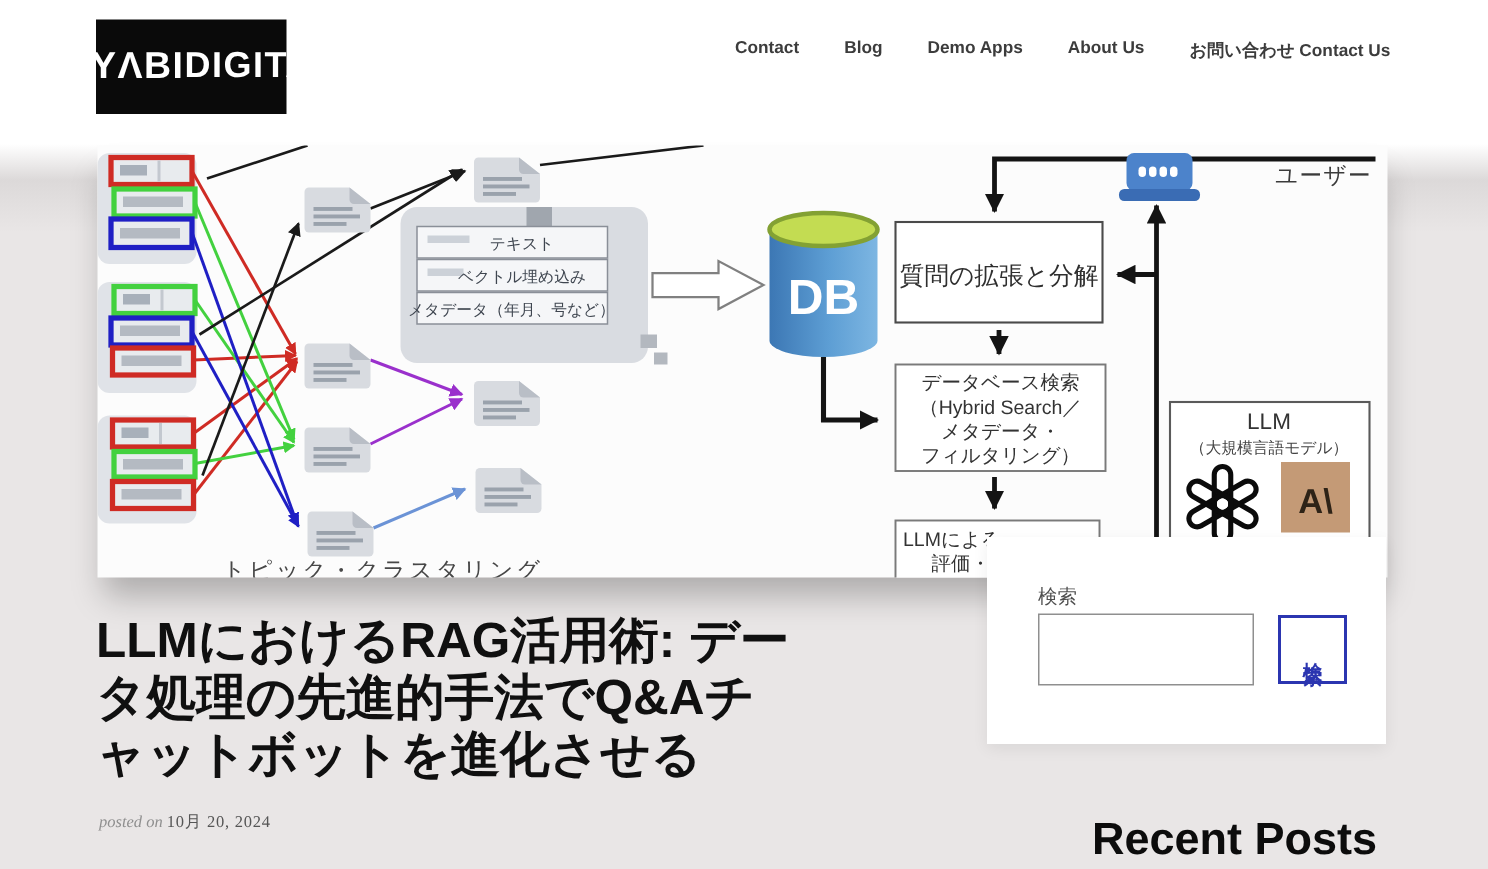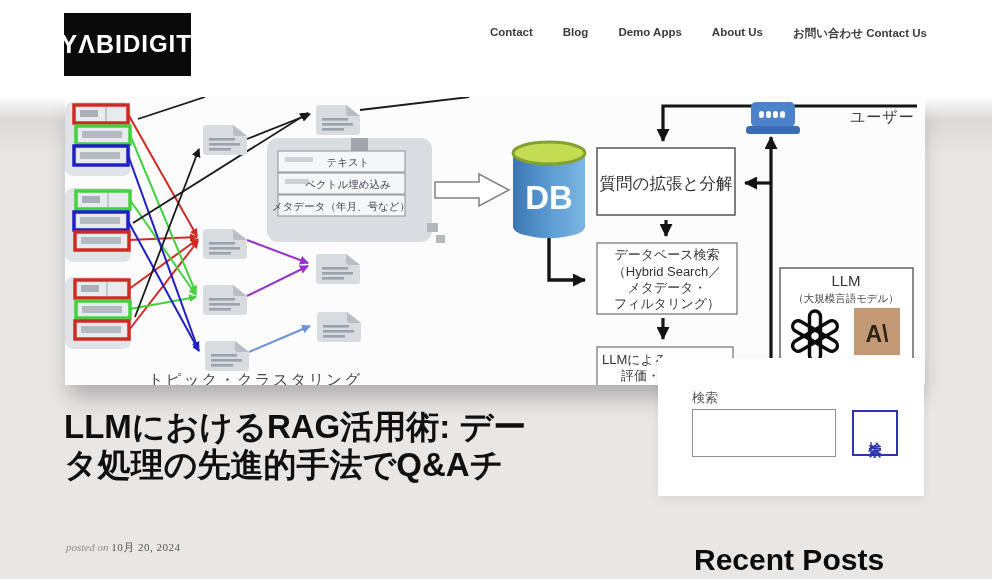--- a/index.html
+++ b/index.html
@@ -26,21 +26,21 @@
   
   .widget{position:absolute;left:658px;top:358px;width:266px;height:138px;background:#ffffff;z-index:3;
     box-shadow:0 3px 10px rgba(0,0,0,.07);text-decoration:underline;}
   .widget .s-label{position:absolute;left:34px;top:31px;font-size:13px;color:#4f4f4f;}
   .widget input{position:absolute;left:34px;top:51px;width:144px;height:48px;border:1px solid #8f8f8f;
     background:#fff;box-sizing:border-box;font-size:15px;padding:4px 8px;outline:none;}
   .search-btn{position:absolute;left:194px;top:52px;width:46px;height:46px;background:#fff;
     border:2px solid #2b35b0;color:#2b35b0;display:flex;align-items:center;justify-content:center;
     cursor:pointer;box-sizing:border-box;}
   .search-btn span{writing-mode:vertical-rl;font-size:13px;font-weight:bold;letter-spacing:2px;line-height:1;}
-  .recent{position:absolute;left:694px;top:543px;font-size:30px;font-weight:bold;color:#0c0c0c;z-index:2;}
+  .recent{position:absolute;left:728px;top:543px;font-size:30px;font-weight:bold;color:#0c0c0c;z-index:2;}
   svg text{font-family:"Liberation Sans","DejaVu Sans",sans-serif;}
 </style>
 </head>
 <body>
 
 <div class="page">
 
   <div class="logo">
     <div class="l1">MIYΛBI</div>
     <div class="l2">DIGITAL</div>
@@ -236,20 +236,21 @@
         </g>
       </g>
 
       <text x="83" y="288" font-size="15.5" fill="#474747" letter-spacing="2">トピック・クラスタリング</text>
     </svg>
   </div>
 
   <div class="post-title">
     <div>LLMにおけるRAG活用術: デー</div>
     <div>タ処理の先進的手法でQ&amp;Aチ</div>
+    <div>ャットボットを進化させる</div>
   </div>
   <div class="posted">
     <span class="prefix">posted on</span>
     <span> </span>
     <span class="date">10月 20, 2024</span>
   </div>
 
   <div class="widget">
     <div class="s-label">検索</div>
     <input type="text" value="" style="">

